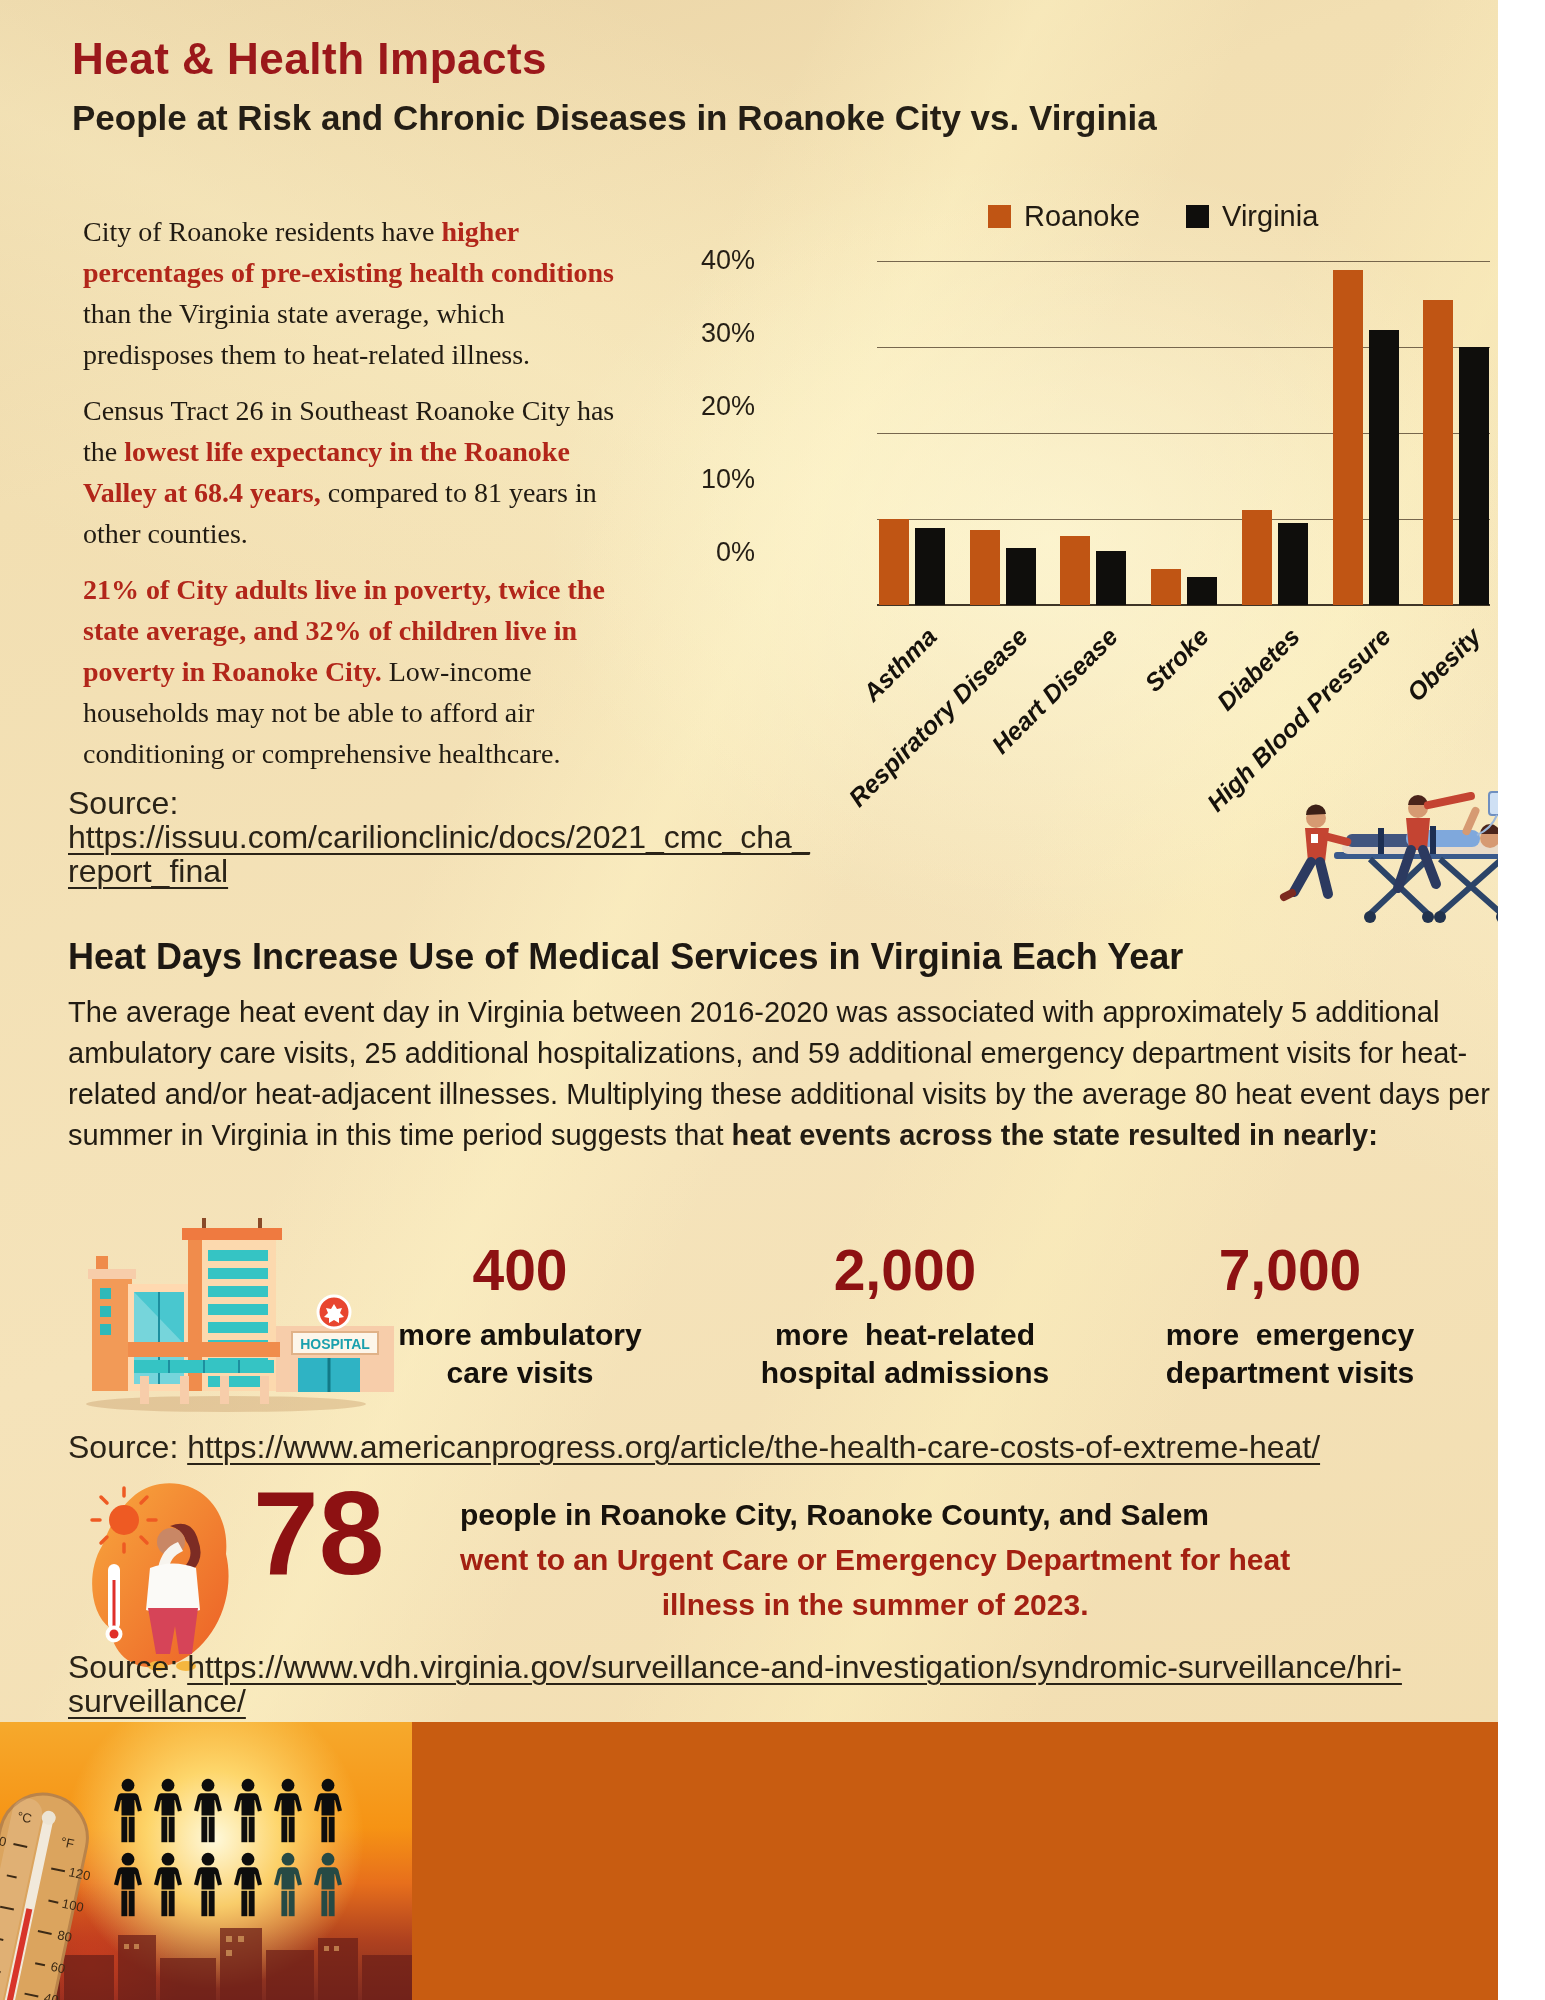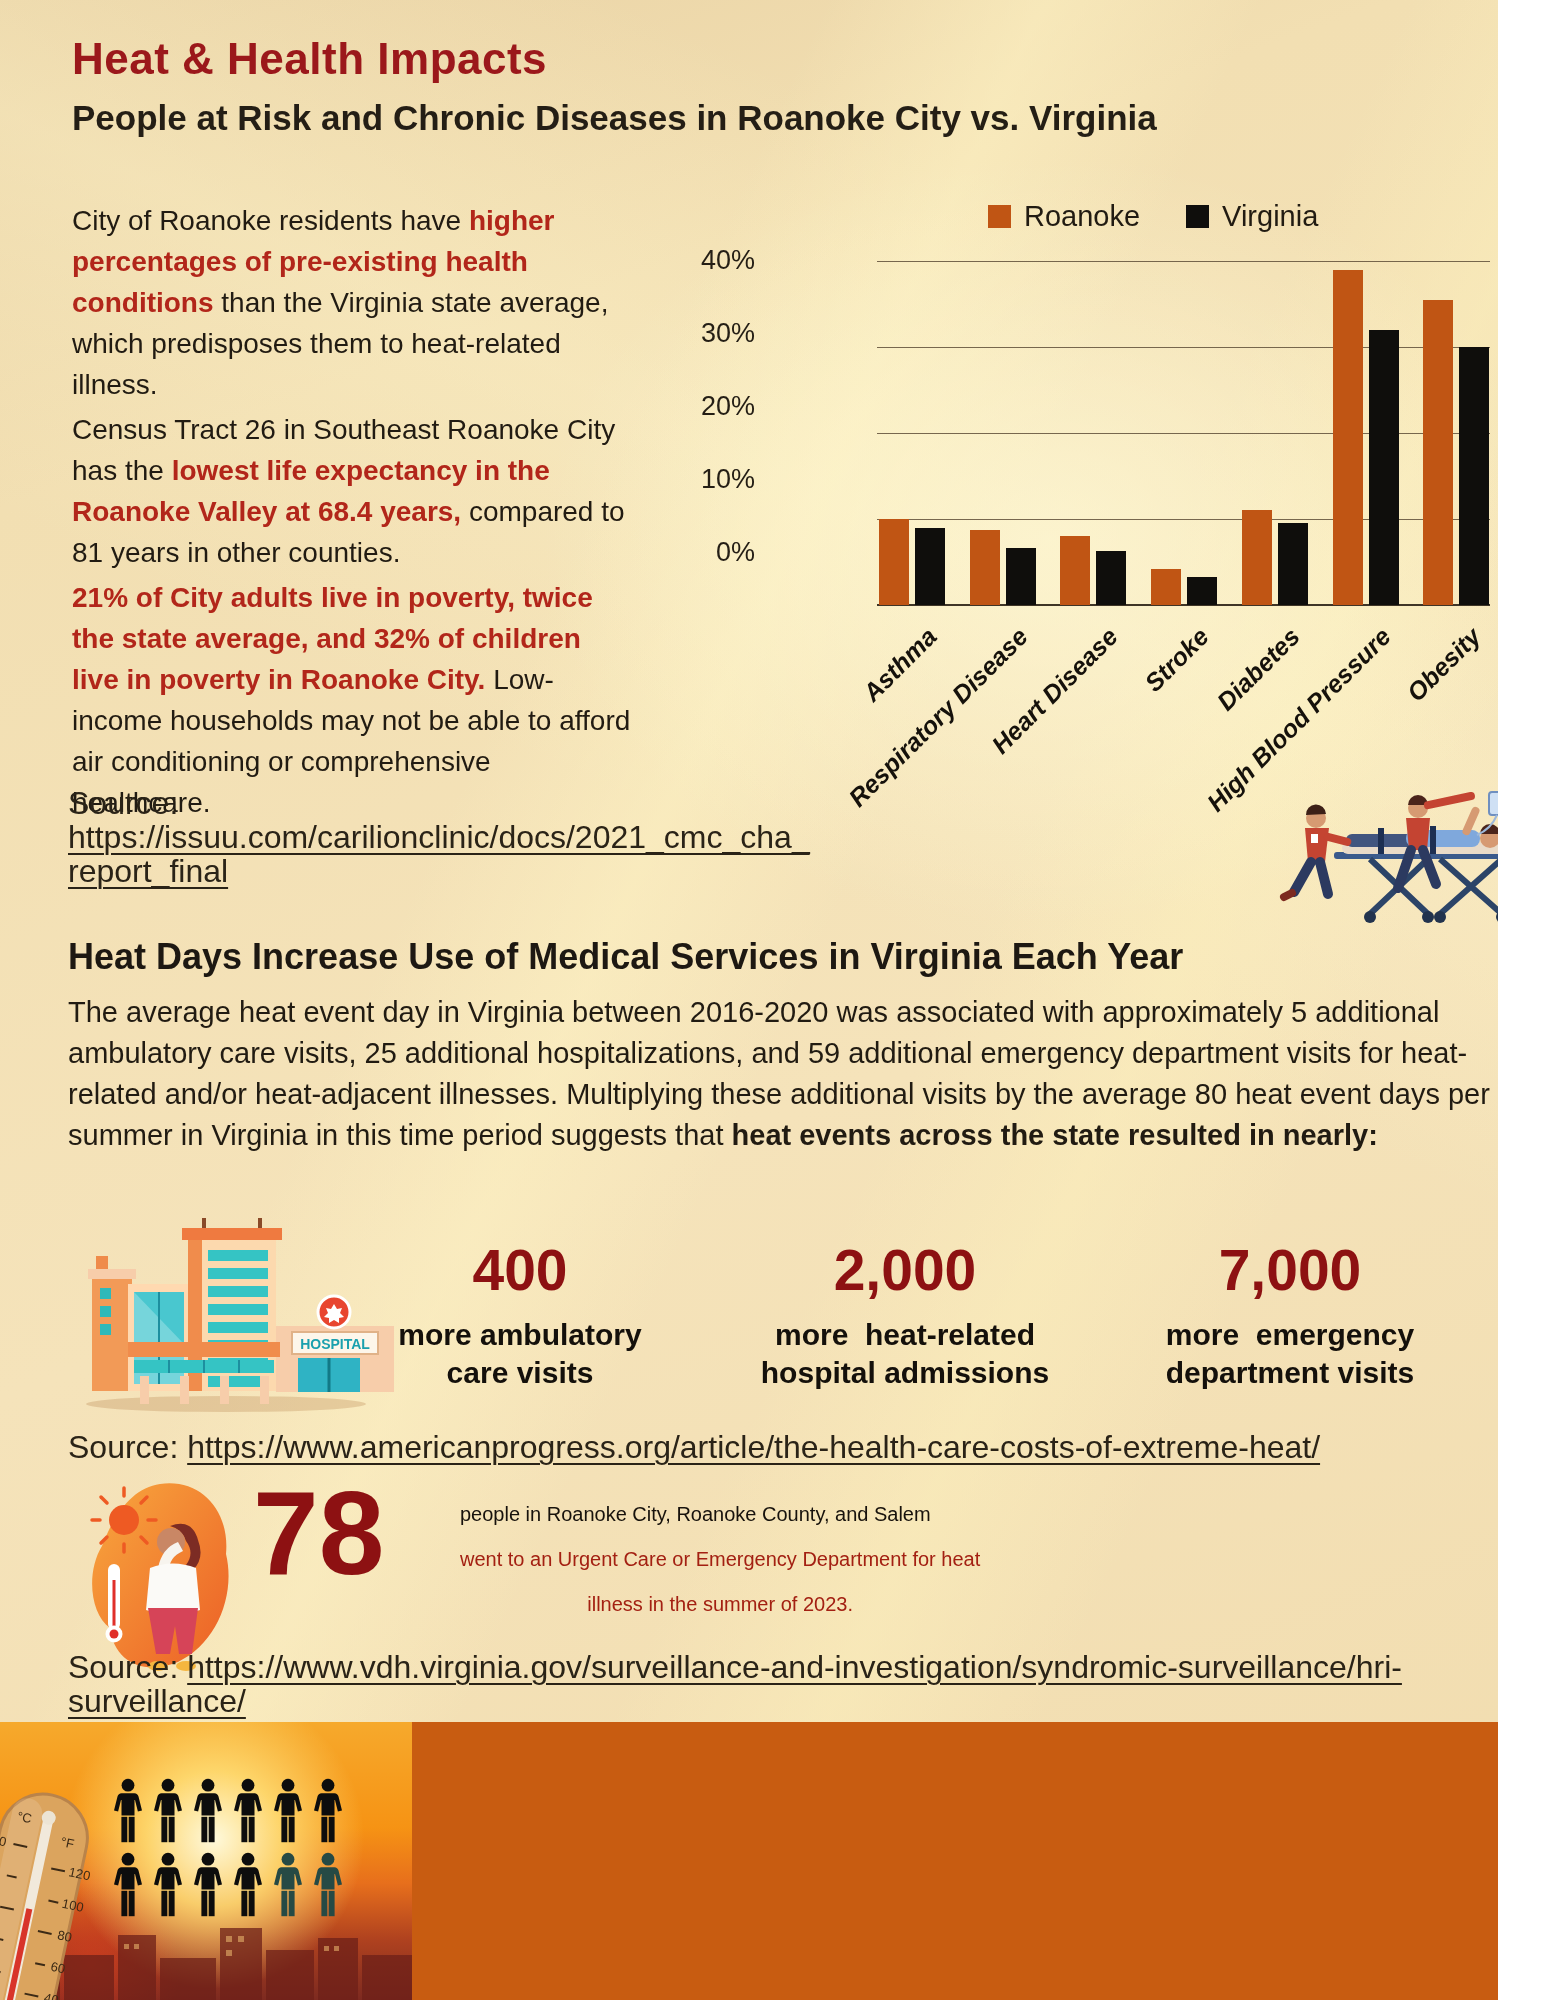--- a/index.html
+++ b/index.html
@@ -10,21 +10,21 @@
       radial-gradient(ellipse 820px 620px at 70% 27%, rgba(255,250,215,.65), rgba(255,250,215,0) 62%),
       linear-gradient(115deg, rgba(255,246,205,0) 34%, rgba(253,242,195,.55) 43%, rgba(253,242,195,0) 52%),
       linear-gradient(115deg, rgba(255,246,205,0) 58%, rgba(252,240,188,.5) 67%, rgba(252,240,188,0) 76%),
       linear-gradient(25deg, rgba(250,236,185,0) 55%, rgba(252,242,200,.4) 70%, rgba(250,236,185,0) 85%),
       linear-gradient(160deg,#e9d2a4 0%,#f2dfb2 20%,#f5e3ba 55%,#f1dcae 100%);
   }
   .abs{position:absolute;}
   #title{font-size:44px;font-weight:bold;color:#9b181b;margin:0;letter-spacing:.5px;}
   #subtitle{font-size:35px;font-weight:bold;color:#241e15;margin:0;}
   #intro{width:568px;font-size:28px;line-height:41px;}
-  #intro p{margin:4px;}
+  #intro p{margin:15px;font-family:Liberation Serif, serif;}
   .seg-red{color:#b2261a;font-weight:bold;}
   .seg-bold{font-weight:bold;}
   .src{font-size:32px;line-height:34px;color:#2a2317;}
   .src a, .ulink{color:inherit;text-decoration:underline;text-decoration-thickness:1.5px;text-underline-offset:5px;cursor:pointer;}
   
   .gridline{position:absolute;height:1px;background:#5f4f38;opacity:.85;}
   .axisline{position:absolute;height:2px;background:#3f3526;}
   .ylabel{position:absolute;width:110px;text-align:right;font-size:27px;color:#241e15;}
   .bar{position:absolute;}
   .catlabel{position:absolute;width:320px;text-align:right;font-size:25px;font-weight:bold;font-style:italic;color:#15110b;transform:rotate(-45deg);transform-origin:100% 0%;white-space:nowrap;}
@@ -32,21 +32,21 @@
   .leg-item{display:flex;align-items:center;gap:13px;}
   .leg-swatch{width:23px;height:23px;display:inline-block;}
   
   #heading2{font-size:36px;font-weight:bold;margin:0;color:#1d1812;}
   #para2{width:1435px;font-size:29px;line-height:41px;}
   .stat-col{position:absolute;width:380px;text-align:center;}
   .stat-num{font-size:57px;font-weight:bold;color:#8d1112;line-height:60px;}
   .stat-label{margin-top:16px;font-size:30px;font-weight:bold;color:#14100b;line-height:38px;}
   
   #stat78-number{font-size:118px;font-weight:bold;color:#8d1112;line-height:110px;}
-  #stat78-lines{font-size:20px;font-weight:normal;line-height:45px;}
+  #stat78-lines{font-size:30px;font-weight:bold;line-height:45px;}
   .line-black{color:#17120c;}
   .line-red{color:#a32012;text-align:center;}
   
   #banner{position:absolute;left:0;top:1722px;width:1545px;height:278px;background:#c85c11;}
   #photo{position:absolute;left:0;top:0;width:412px;height:278px;overflow:hidden;
     background:
       radial-gradient(circle 150px at 52% 42%, rgba(255,255,230,.95), rgba(255,224,120,.85) 45%, rgba(255,180,50,0) 100%),
       radial-gradient(circle 90px at 22% 88%, rgba(230,60,30,.55), rgba(230,60,30,0) 100%),
       linear-gradient(180deg,#f6a92c 0%,#f69314 38%,#e76f1c 58%,#b0421f 78%,#7d2a20 100%);}
   .pictogram{position:absolute;}

